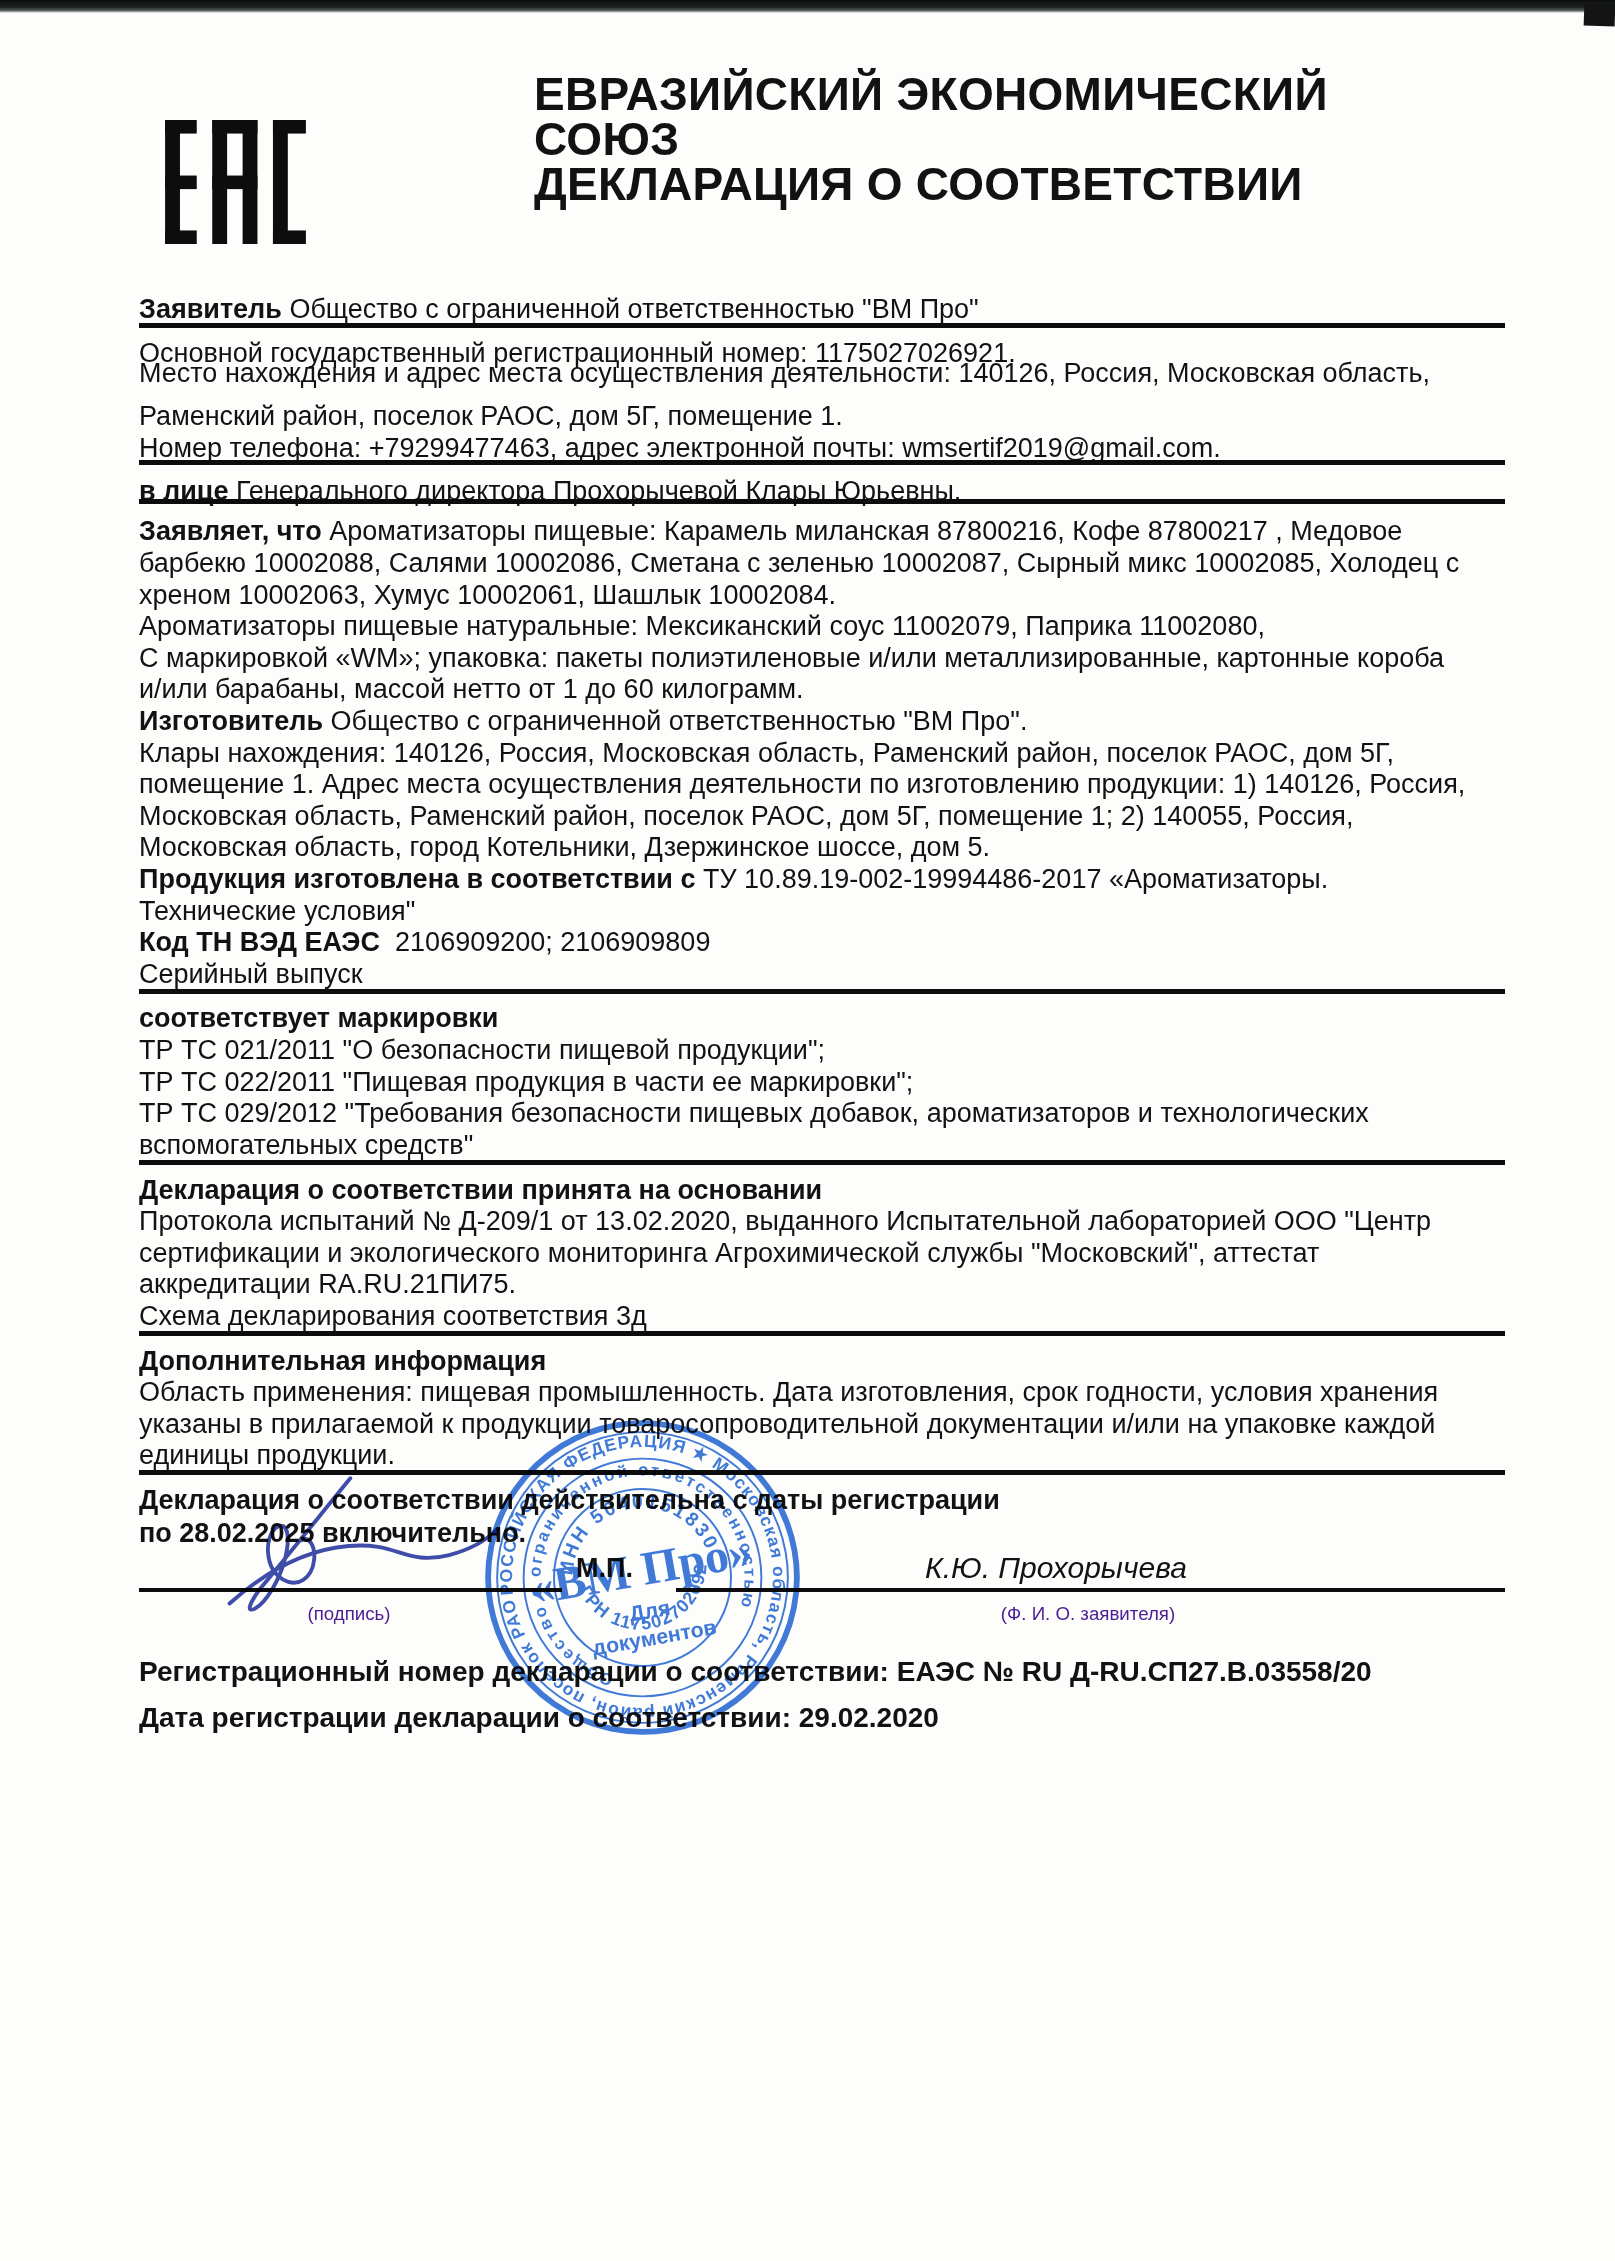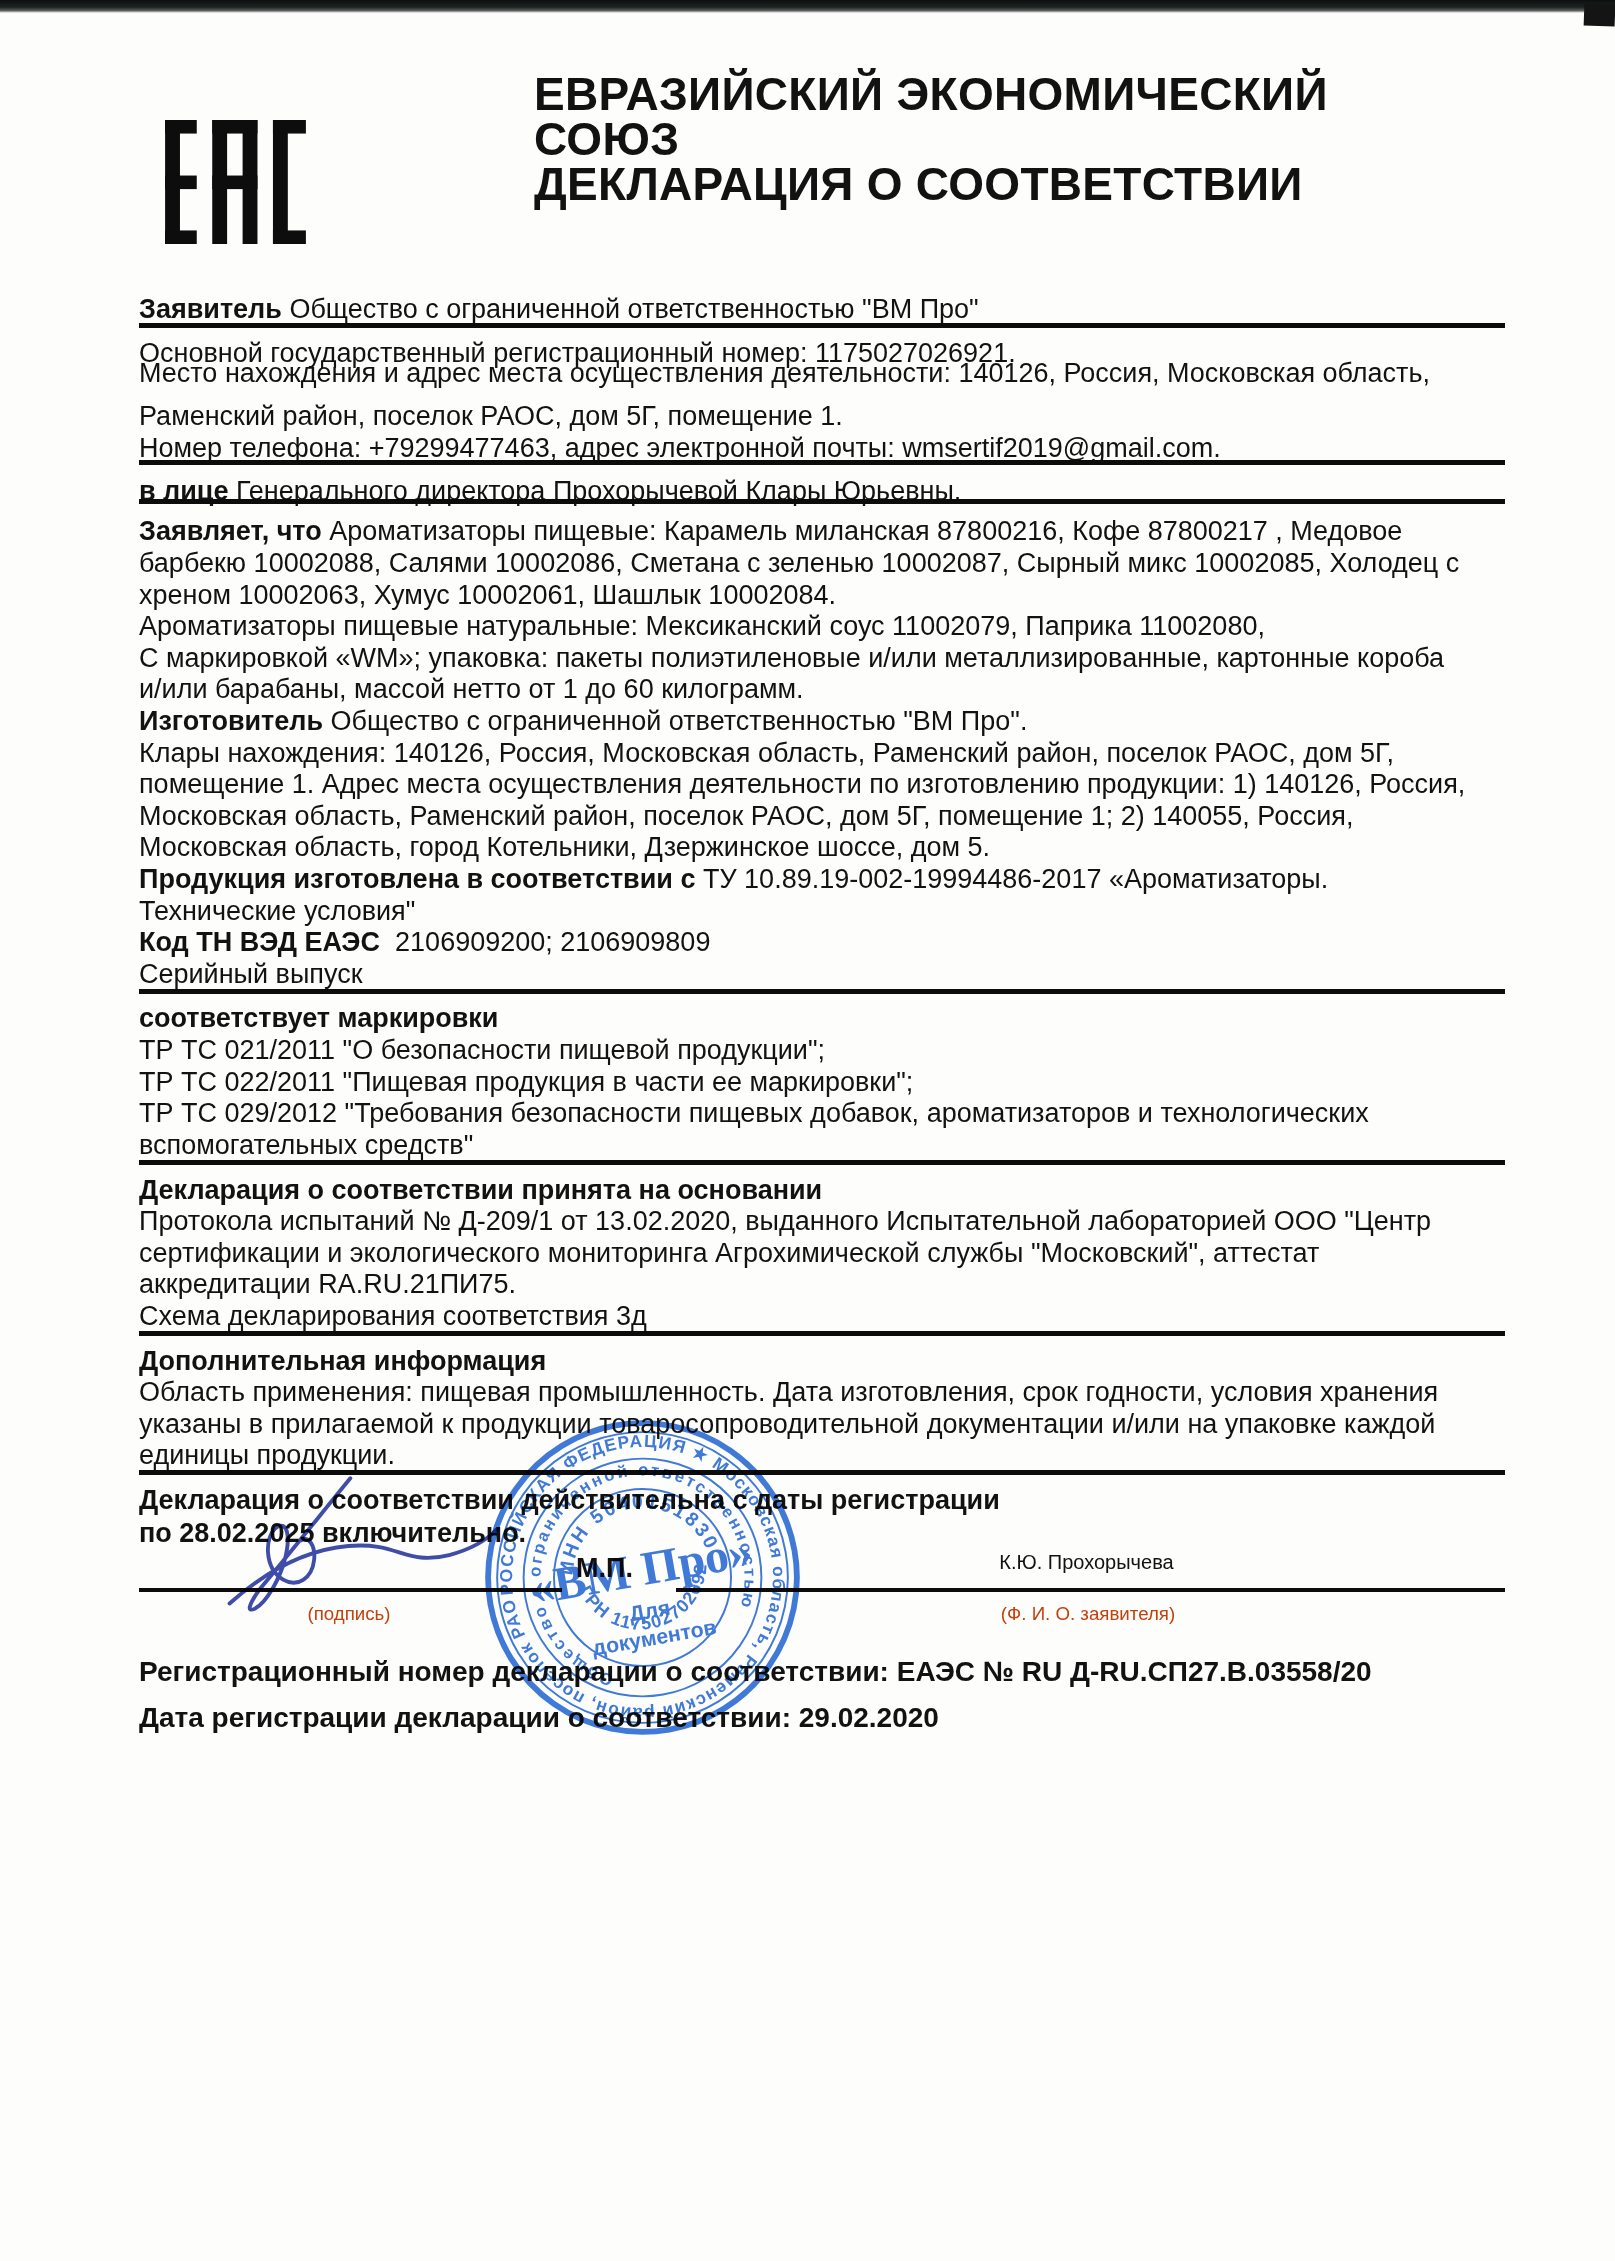--- a/index.html
+++ b/index.html
@@ -14,23 +14,23 @@
   
   .eac{position:absolute;left:165px;top:120px;}
   .hdr{position:absolute;left:534px;top:72px;width:813px;text-align:left;
     font-size:46px;font-weight:bold;line-height:45px;letter-spacing:0.3px;}
   
   .row{position:absolute;left:139px;width:1420px;font-size:27px;line-height:31px;white-space:nowrap;}
   .row b{font-weight:bold;margin-top:32px;}
   .rule{position:absolute;left:139px;width:1366px;height:4.5px;background:#0c0c0c;}
   
   .sigline{position:absolute;height:3.9px;background:#0c0c0c;top:1588px;}
-  .cap{position:absolute;font-size:18.7px;text-align:center;color:#c2410c;}
+  .cap{position:absolute;font-size:18.7px;text-align:center;color:#4c1d95;}
   .mp{position:absolute;left:576px;top:1553px;font-size:27px;font-weight:bold;}
-  .fio{position:absolute;left:925px;top:1551px;width:323px;text-align:center;font-size:20px;}
+  .fio{position:absolute;left:925px;top:1551px;width:323px;text-align:left;font-size:30px;font-style:italic;}
   .reg{position:absolute;left:139px;width:1452px;font-size:28px;font-weight:bold;white-space:nowrap;}
   .signature{position:absolute;left:192px;top:1464px;mix-blend-mode:multiply;}
   .stamp{position:absolute;left:481px;top:1416px;mix-blend-mode:multiply;opacity:0.92;}
 </style>
 </head>
 <body>
 
 <div id="page">
 
   <div class="scan-top"></div>

